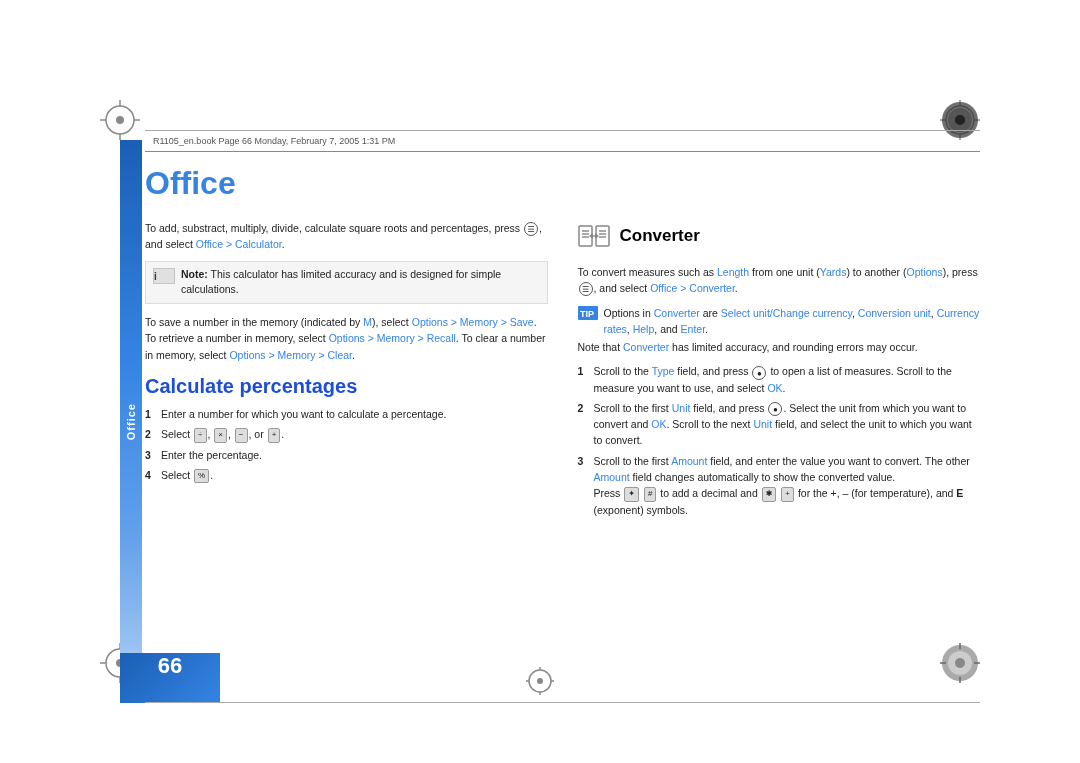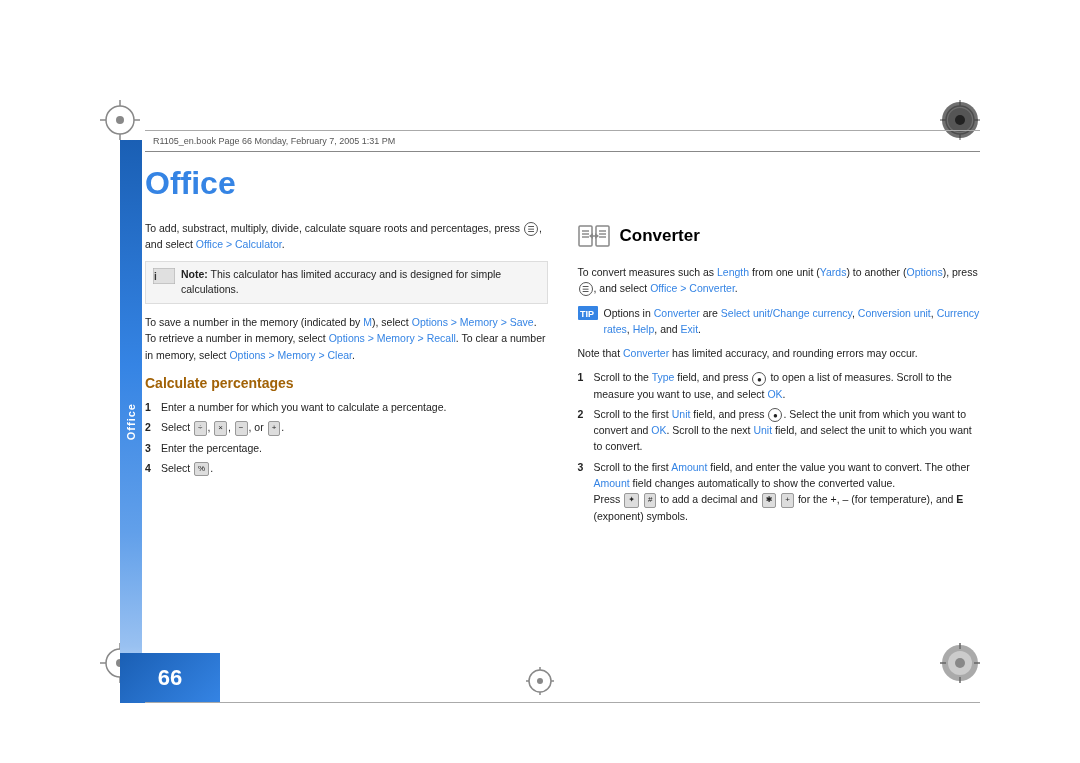--- a/index.html
+++ b/index.html
@@ -56,21 +56,20 @@
 
     
     .page-number-box {
       position: absolute;
       left: 120px;
       bottom: 60px;
       width: 100px;
       height: 50px;
       background: linear-gradient(135deg, #1a5fb4 0%, #3584e4 100%);
       display: flex;
-      align-items: center;
       justify-content: center;
     }
 
     .page-number {
       color: #ffffff;
       font-size: 22px;
       font-weight: bold;
     }
 
     
@@ -180,23 +179,23 @@
       line-height: 1.5;
       color: #222;
     }
 
     .note-text strong {
       font-weight: bold;
     }
 
     
     .subsection-title {
-      font-size: 14px;
-      font-weight: bold;
-      color: #a16207;
+      font-size: 20px;
+      font-weight: bold;
+      color: #1d4ed8;
       margin: 12px 0 8px 0;
     }
 
     
     .step-list {
       list-style: none;
       margin: 0;
       padding: 0;
     }
 
@@ -212,21 +211,21 @@
     .step-num {
       font-weight: bold;
       flex-shrink: 0;
       min-width: 10px;
     }
 
     
     .tip-box {
       display: flex;
       gap: 6px;
-      margin: 8px 0;
+      margin: 2px 0;
     }
 
     .tip-icon-wrap {
       flex-shrink: 0;
       margin-top: 1px;
     }
 
     .tip-text {
       font-size: 10.5px;
       line-height: 1.55;
@@ -435,21 +434,21 @@
       <div class="tip-box">
         <div class="tip-icon-wrap">
           <svg width="20" height="14" viewBox="0 0 20 14">
             <rect x="0" y="0" width="20" height="14" rx="1" fill="#3584e4"></rect>
             <text x="2" y="11" font-size="9" fill="white" font-weight="bold">TIP</text>
           </svg>
         </div>
         <p class="tip-text">
           Options in <span class="link">Converter</span> are <span class="link">Select unit/Change
           currency</span>, <span class="link">Conversion unit</span>, <span class="link">Currency rates</span>, <span class="link">Help</span>, and
-          <span class="link">Exit</span>.
+          <span class="link">Enter</span>.
         </p>
       </div>
 
       <p class="body-text">
         Note that <span class="link">Converter</span> has limited accuracy, and rounding errors may occur.
       </p>
 
       <ol class="step-list">
         <li>
           <span class="step-num">1</span>

